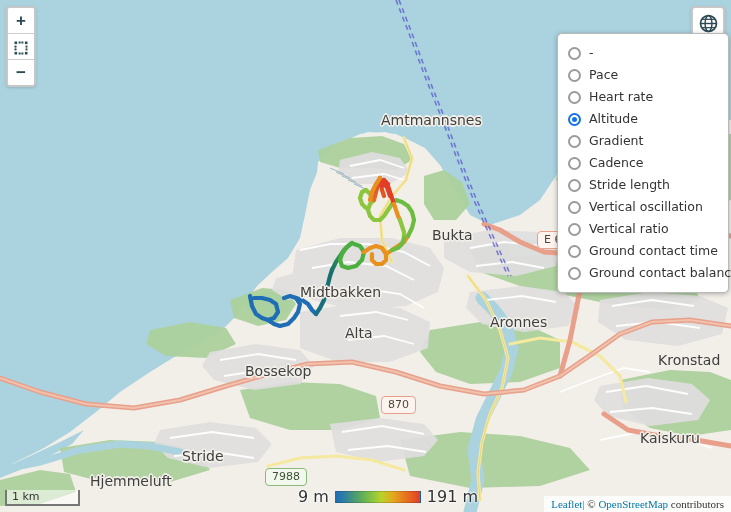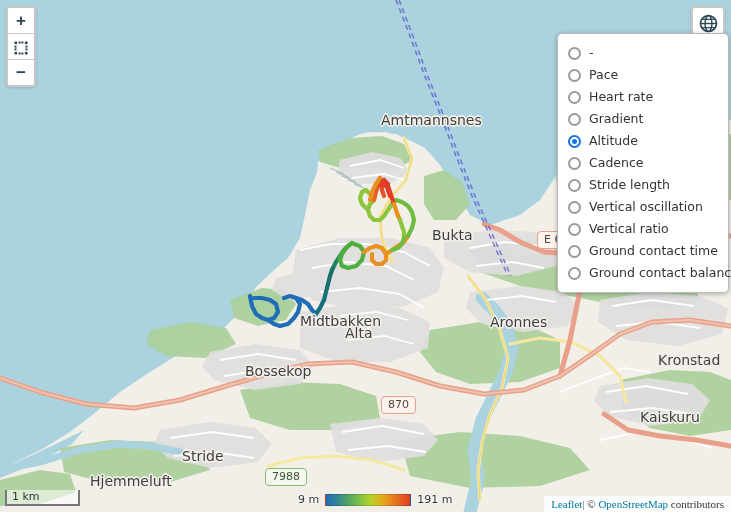--- a/index.html
+++ b/index.html
@@ -100,21 +100,21 @@
     border:2px solid #777;border-top:none;
     background:rgba(255,255,255,.55);
     font-family:"DejaVu Sans", sans-serif;font-size:11px;color:#333;
     line-height:14px;padding-left:5px;box-sizing:border-box;
   }
 
   
   #altlegend{
     position:absolute;left:298px;bottom:6px;
     display:flex;align-items:center;gap:6px;
-    font-family:"DejaVu Sans", sans-serif;font-size:11px;color:#333;justify-content:flex-end;
+    font-family:"DejaVu Sans", sans-serif;font-size:16px;color:#333;justify-content:flex-end;
   }
   #altbar{
     width:84px;height:10px;
     background:linear-gradient(to right,
       #1f6eb5 0%, #2f7fa4 10%, #4a9a72 22%, #62b057 32%,
       #8cc63f 44%, #b9d22a 54%, #e3a81c 68%, #e8771f 82%, #e23e26 100%);
     border:1px solid rgba(0,0,0,.15);
   }
   .altval{text-shadow:0 0 3px #fff,0 0 3px #fff,0 0 2px #fff;}
 
@@ -326,25 +326,25 @@
           <path stroke="#6cbd3f" d="M404,238 L402,244 L398,248 L392,250"></path>
 
           <path stroke="#e23e26" stroke-width="4.4" d="M384,180 L386,186 L388,184"></path>
         </g>
       </svg>
     </div>
 
     <div class="layer">
       <span class="maplabel town" style="left:381px;top:112px;">Amtmannsnes</span>
       <span class="maplabel town" style="left:432px;top:227px;">Bukta</span>
-      <span class="maplabel town" style="left:300px;top:284px;margin-top:29px;">Midtbakken</span>
+      <span class="maplabel town" style="left:300px;top:284px;">Midtbakken</span>
       <span class="maplabel town" style="left:345px;top:325px;">Alta</span>
       <span class="maplabel town" style="left:490px;top:314px;">Aronnes</span>
       <span class="maplabel town" style="left:658px;top:352px;">Kronstad</span>
-      <span class="maplabel town" style="left:640px;top:409px;">Kaiskuru</span>
+      <span class="maplabel town" style="left:640px;top:430px;">Kaiskuru</span>
       <span class="maplabel town" style="left:225px;top:363px;padding-left:20px;">Bossekop</span>
       <span class="maplabel town" style="left:182px;top:448px;">Stride</span>
       <span class="maplabel town" style="left:76px;top:473px;margin-left:14px;">Hjemmeluft</span>
 
       <span class="shield" style="left:537px;top:231px;">E 6</span>
       <span class="shield" style="left:381px;top:396px;">870</span>
       <span class="shield green" style="left:265px;top:468px;">7988</span>
     </div>
   </div>
 
@@ -387,27 +387,27 @@
       <span class="mlabel">-</span>
     </div>
     <div class="mrow">
       <span class="radio"></span>
       <span class="mlabel">Pace</span>
     </div>
     <div class="mrow">
       <span class="radio"></span>
       <span class="mlabel">Heart rate</span>
     </div>
+    <div class="mrow sel">
+      <span class="radio"></span>
+      <span class="mlabel">Altitude</span>
+    </div>
     <div class="mrow">
       <span class="radio"></span>
       <span class="mlabel">Gradient</span>
-    </div>
-    <div class="mrow sel">
-      <span class="radio"></span>
-      <span class="mlabel">Altitude</span>
     </div>
     <div class="mrow">
       <span class="radio"></span>
       <span class="mlabel">Cadence</span>
     </div>
     <div class="mrow">
       <span class="radio"></span>
       <span class="mlabel">Stride length</span>
     </div>
     <div class="mrow">

